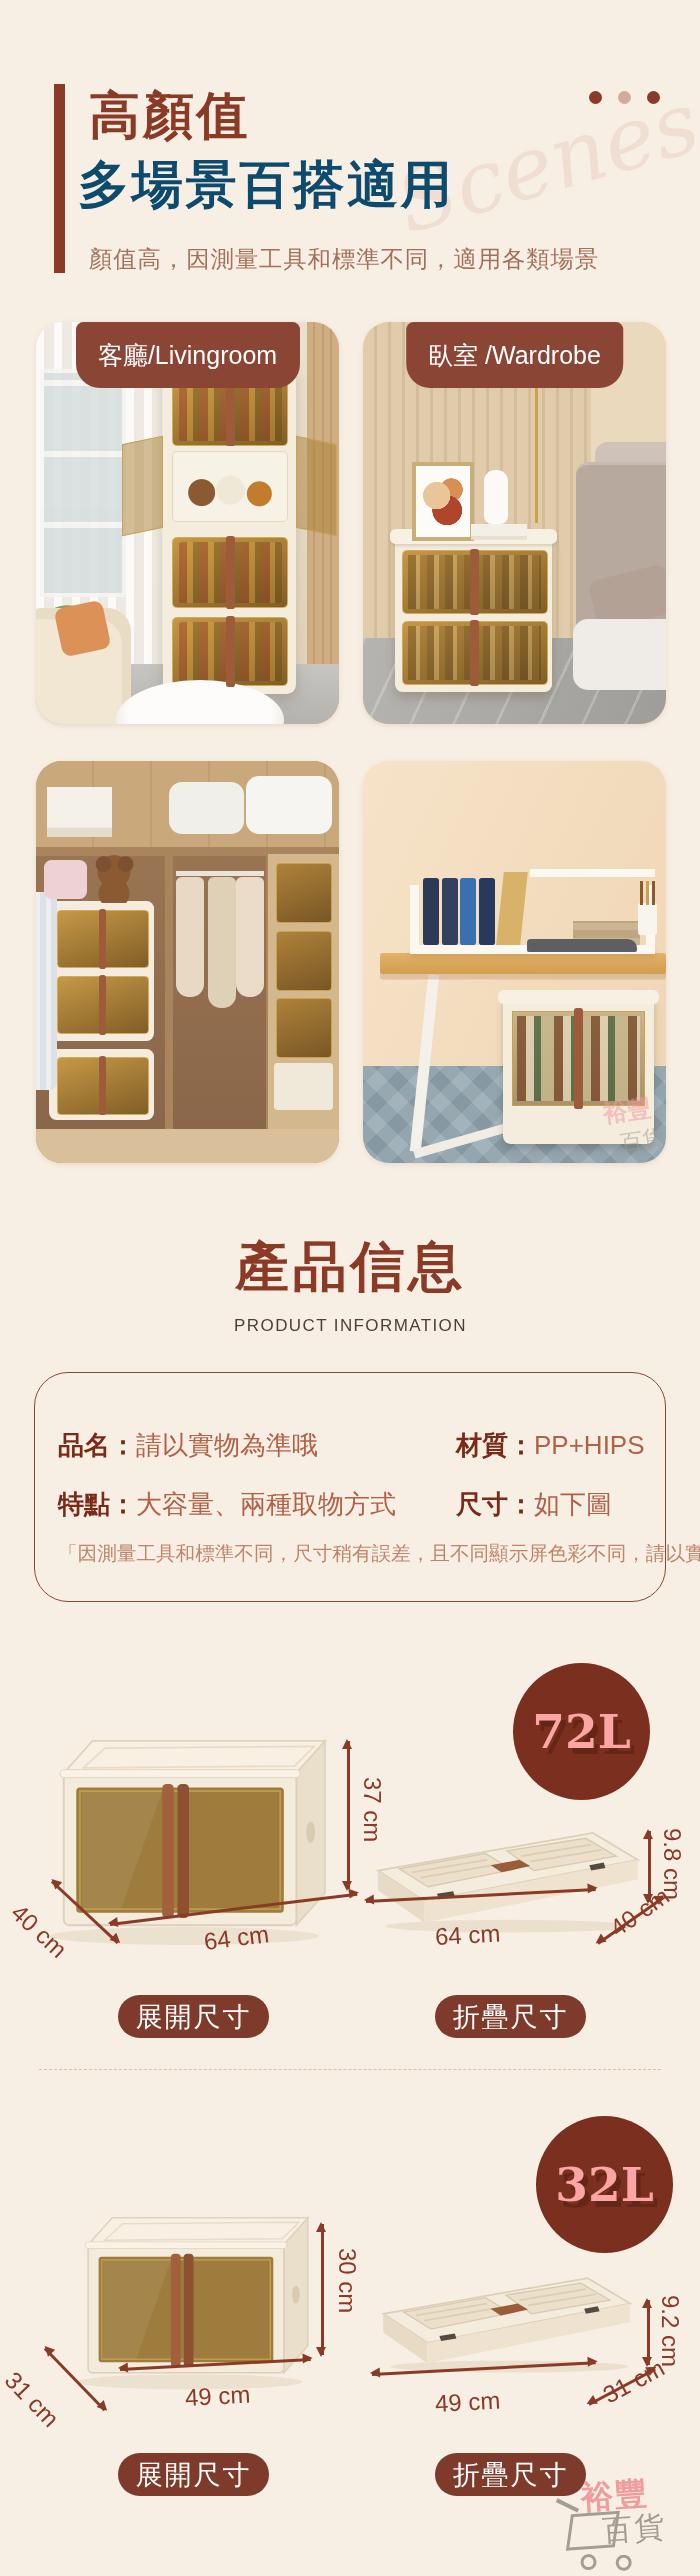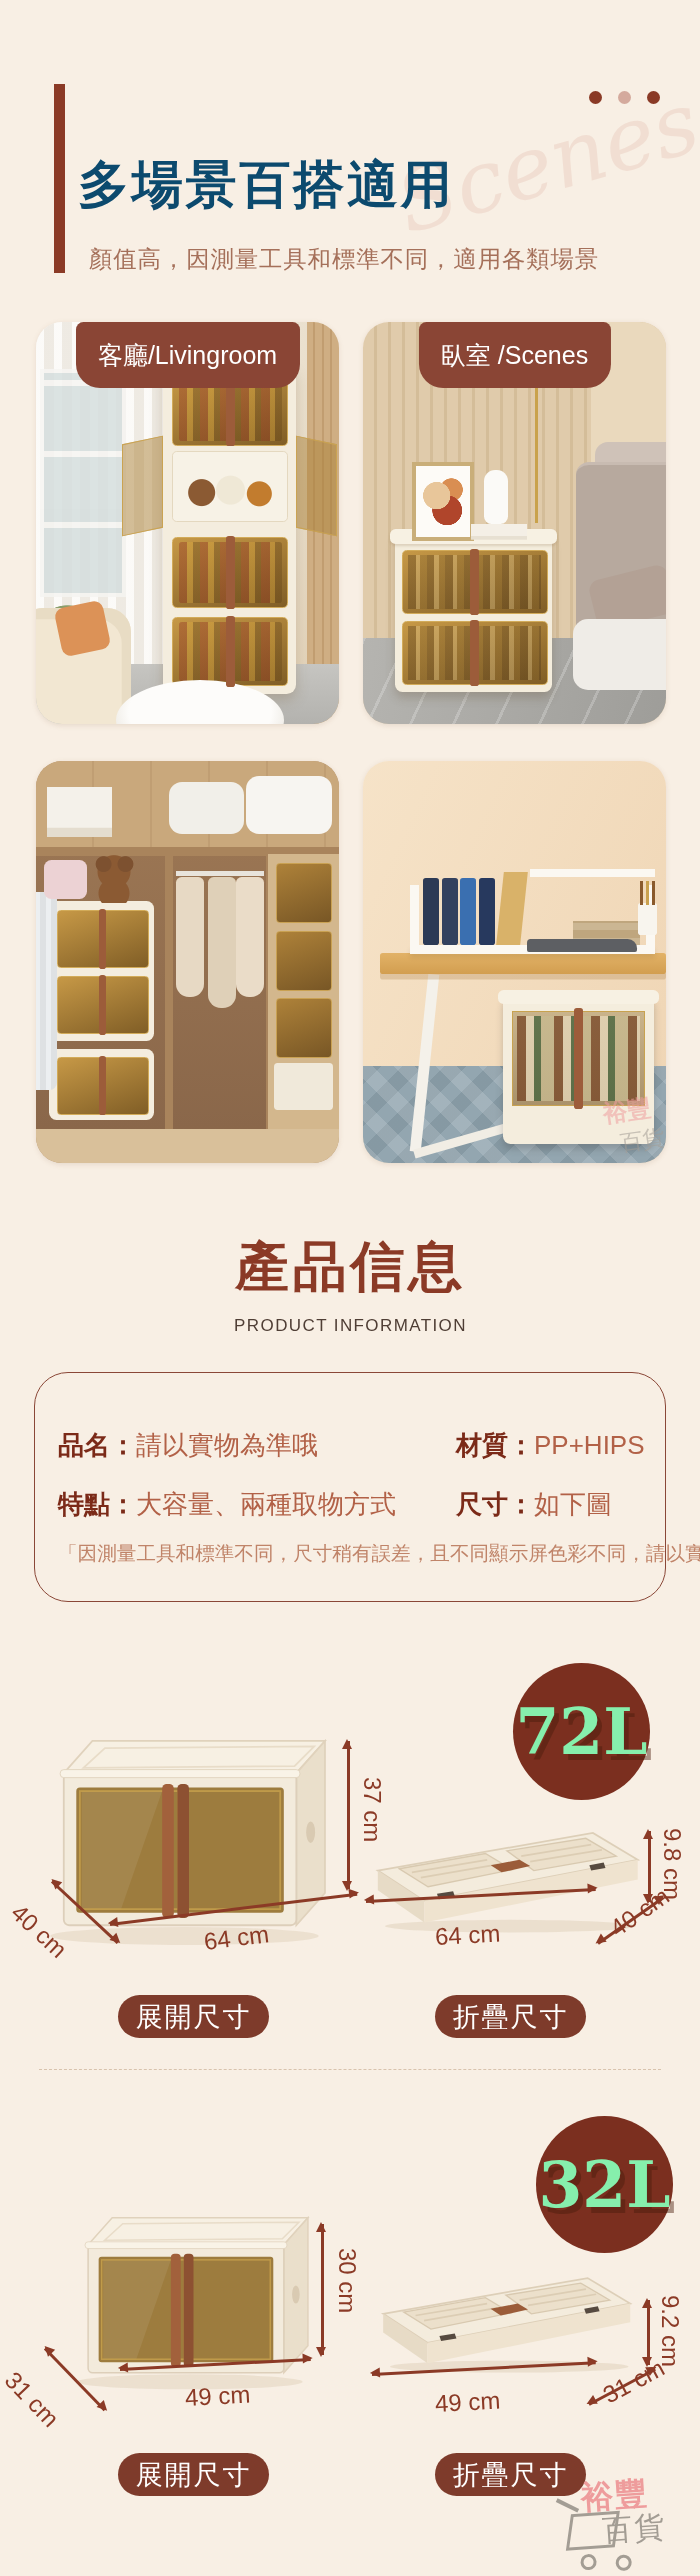--- a/index.html
+++ b/index.html
@@ -167,21 +167,21 @@
   .pi-card{left:34px;top:1372px;width:630px;height:228px;border:1.9px solid #8a4737;border-radius:34px;}
   .pi-row1{top:1428px;}.pi-row2{top:1487px;}
   .pi-label{font-size:26px;font-weight:700;color:#7b2a18;display:inline;}
   .pi-value{font-size:26px;color:#b26147;display:inline;}
   .pi-cell1{left:58px;white-space:nowrap;}
   .pi-cell2{left:456px;white-space:nowrap;}
   .pi-note{left:58px;top:1540px;font-size:19.6px;color:#c08469;white-space:nowrap;}
 
   
   .vol-circle{width:137px;height:137px;border-radius:50%;background:#7b2f1f;display:flex;align-items:center;justify-content:center;
-      color:#86efac;font-family:"DejaVu Serif","Liberation Serif",serif;font-size:63px;font-weight:700;
+      color:#fca5a5;font-family:"DejaVu Serif","Liberation Serif",serif;font-size:47px;font-weight:700;
       text-shadow:4.7px 5.6px 0 rgba(74,28,12,.45);}
   .vc72{left:513px;top:1663px;}
   .vc32{left:536px;top:2116px;}
   .pill{height:43px;width:151px;background:#7e3b2b;color:#fff;font-size:27px;border-radius:24px;
       display:flex;align-items:center;justify-content:center;letter-spacing:1.9px;}
   .pill1{left:118px;top:1995px;}.pill2{left:435px;top:1995px;}
   .pill3{left:118px;top:2453px;}.pill4{left:435px;top:2453px;}
   .dashline{left:39px;top:2069px;width:622px;border-top:1.9px dashed #d8c3ad;height:0;}
 
   .dim{position:absolute;background:#8b3a26;height:2.8px;transform-origin:left center;}
@@ -202,20 +202,21 @@
   .cart-wheel{position:absolute;width:10.3px;height:10.3px;border:3.7px solid #a39d94;border-radius:50%;}
   .cw1{left:20.6px;top:78px;}.cw2{left:56px;top:81px;}
 </style>
 </head>
 <body>
 
 <div class="page">
 
   <div class="abs scenes-mark">Scenes</div>
   <div class="abs accent-bar"></div>
+  <div class="abs title1">高顏值</div>
   <div class="abs title2">多場景百搭適用</div>
   <div class="abs hdr-dots">
     <span class="dot-a"></span>
     <span class="dot-b"></span>
     <span class="dot-a"></span>
   </div>
   <div class="abs subtitle">顏值高，因測量工具和標準不同，適用各類場景</div>
 
   <div class="scene-card c1">
     <div class="abs s1-wall"></div>
@@ -248,21 +249,21 @@
     <div class="abs s2-pillow"></div>
     <div class="abs s2-duvet"></div>
     <div class="abs s2-unit">
       <div class="s2-lip"></div>
       <div class="s2-tier s2-t1"></div>
       <div class="s2-tier s2-t2"></div>
     </div>
     <div class="abs s2-frame"></div>
     <div class="abs s2-vase"></div>
     <div class="abs s2-books"></div>
-    <div class="scene-badge">臥室 /Scenes</div>
+    <div class="scene-badge">臥室 /Wardrobe</div>
   </div>
 
   <div class="scene-card c3">
     <div class="abs s3-bg"></div>
     <div class="abs s3-back"></div>
     <div class="abs s3-topshelf"></div>
     <div class="abs s3-duvet1"></div>
     <div class="abs s3-duvet2"></div>
     <div class="abs s3-dior"></div>
     <div class="abs s3-div s3-div-l"></div>

